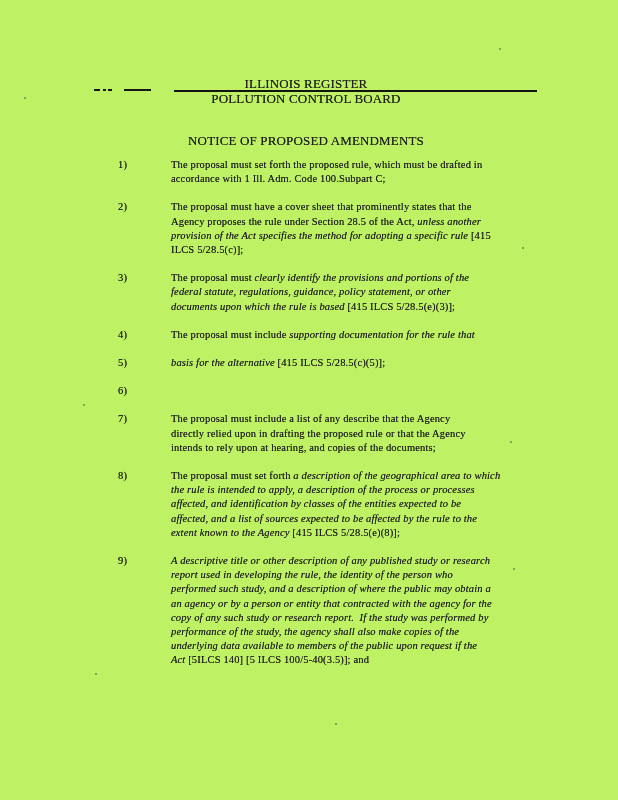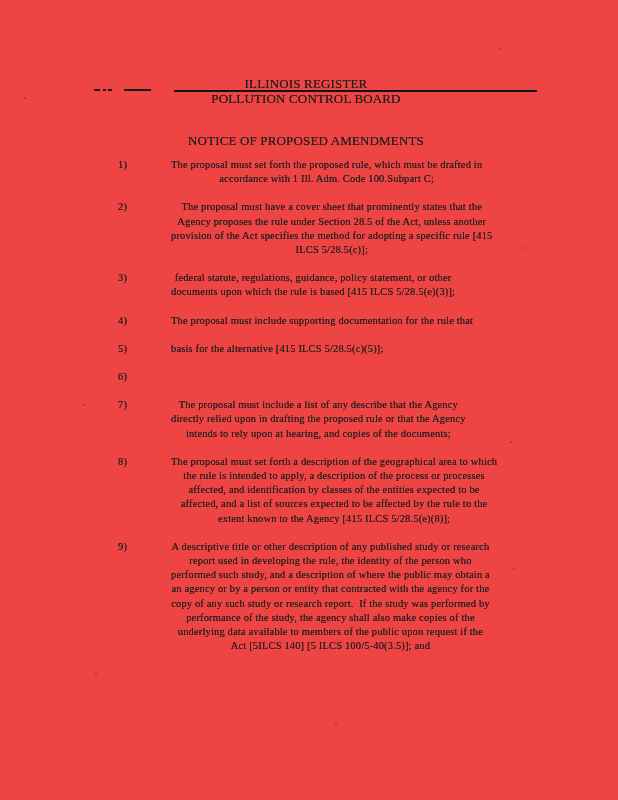--- a/index.html
+++ b/index.html
@@ -1,20 +1,20 @@
 <!DOCTYPE html>
 <html><head>
 <meta charset="utf-8">
 <style>
   html, body { margin: 0; padding: 0; background: #ffffff; }
   .page {
     position: relative;
     width: 618px;
     height: 800px;
-    background: #ef4444;
+    background: #bef264;
     overflow: hidden;
     font-family: "Liberation Serif", "DejaVu Serif", serif;
     color: #1f1f1f;
   }
   .scan-text {
     text-shadow: 0 0 0.45px rgba(25,25,25,0.72);
     letter-spacing: 0.15px;
   }
   .header-block {
     position: absolute;
@@ -57,26 +57,26 @@
   }
   .item-row {
     display: flex;
     margin-bottom: 14px;
   }
   .item-num {
     flex: none;
     width: 53px;
     line-height: 14.2px;
   }
-  .item-body { flex: none; text-align: center; }
+  .item-body { flex: none; }
   .line {
     line-height: 14.2px;
     white-space: pre;
   }
-  .it { }
+  .it { font-style: italic; }
   .speck {
     position: absolute;
     width: 2px;
     height: 2px;
     border-radius: 50%;
     background: #4a4a4a;
     opacity: 0.65;
   }
 </style>
 </head>
@@ -109,20 +109,21 @@
         <div class="item-body">
           <div class="line"><span>The proposal must have a cover sheet that prominently states that the</span></div>
           <div class="line"><span>Agency proposes the rule under Section 28.5 of the Act, </span><span class="it">unless another</span></div>
           <div class="line"><span class="it">provision of the Act specifies the method for adopting a specific rule</span><span> [415</span></div>
           <div class="line"><span>ILCS 5/28.5(c)];</span></div>
         </div>
       </div>
       <div class="item-row">
         <div class="item-num">3)</div>
         <div class="item-body">
+          <div class="line"><span>The proposal must </span><span class="it">clearly identify the provisions and portions of the</span></div>
           <div class="line"><span class="it">federal statute, regulations, guidance, policy statement, or other</span></div>
           <div class="line"><span class="it">documents upon which the rule is based</span><span> [415 ILCS 5/28.5(e)(3)];</span></div>
         </div>
       </div>
       <div class="item-row">
         <div class="item-num">4)</div>
         <div class="item-body">
           <div class="line"><span>The proposal must include </span><span class="it">supporting documentation for the rule that</span></div>
         </div>
       </div>

